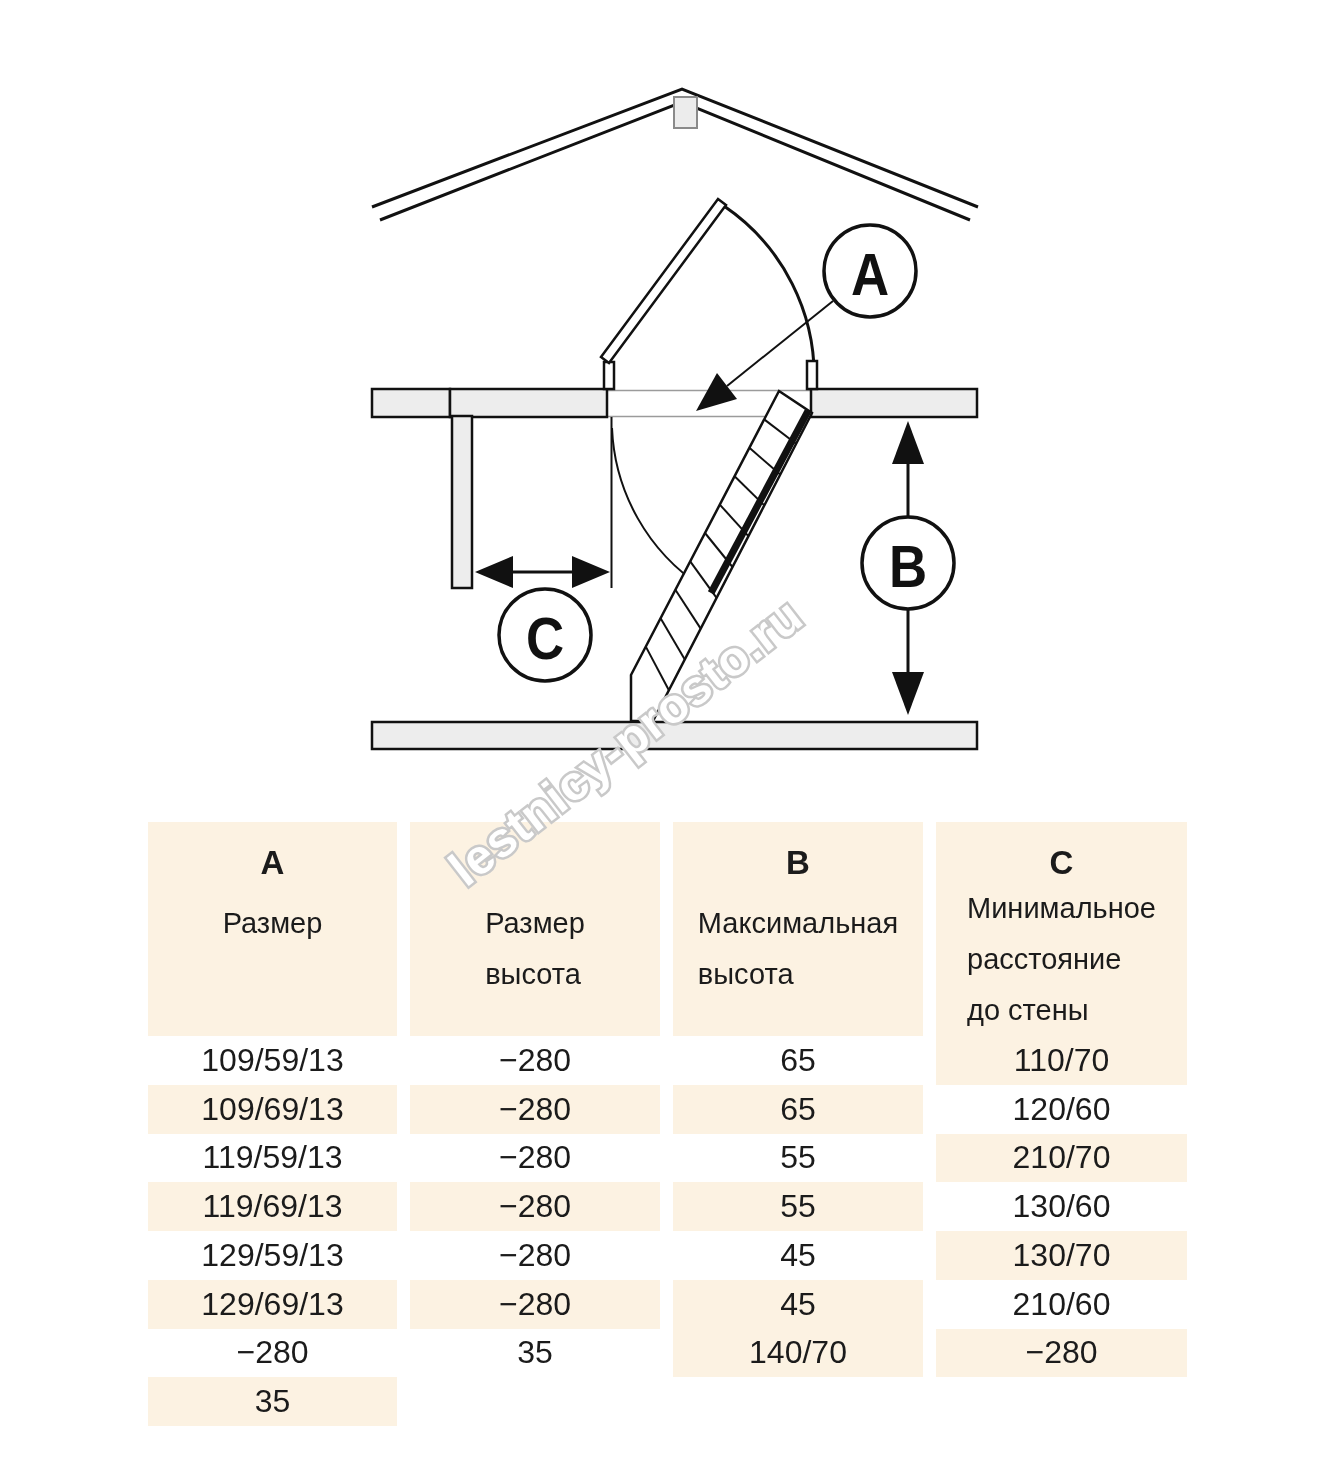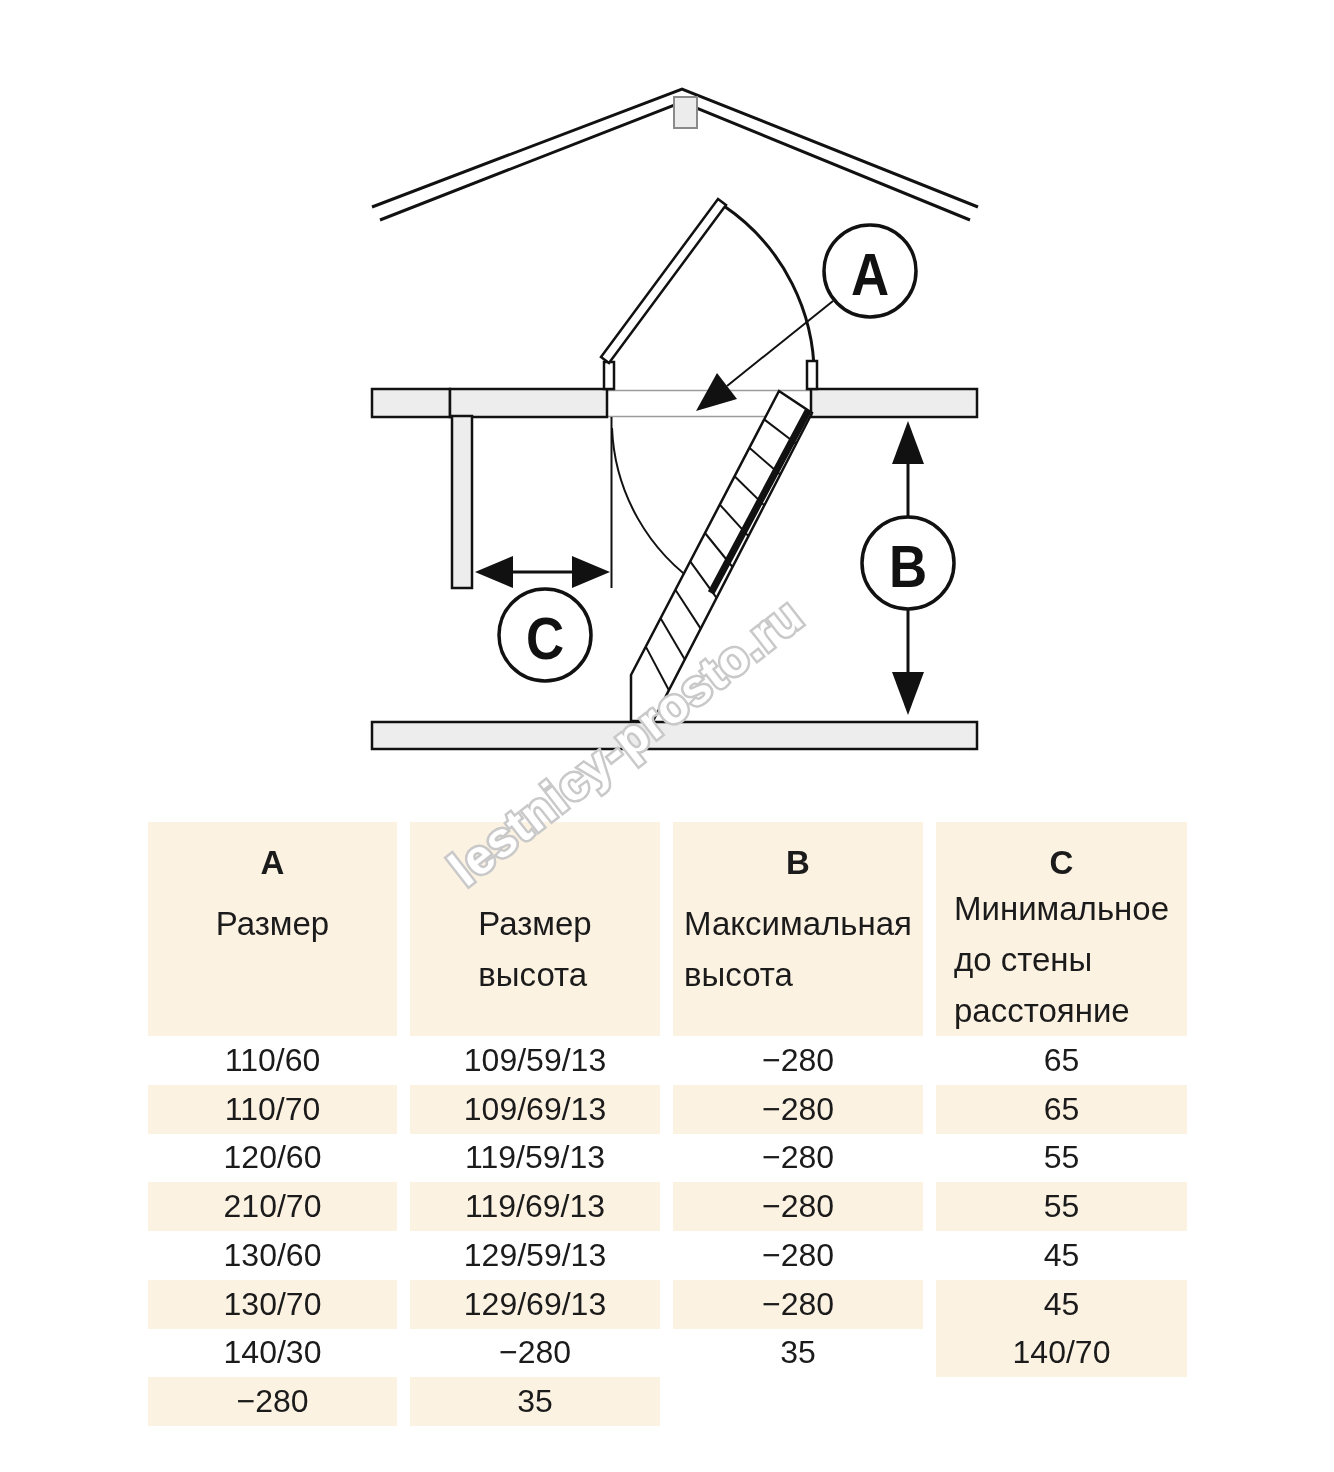--- a/index.html
+++ b/index.html
@@ -22,21 +22,21 @@
   }
   .hcell {
     background:#fcf2e2;
     display:flex; flex-direction:column; align-items:center;
     padding-top:22px; box-sizing:border-box;
   }
   .hletter {
     height:54px; font-size:33px; font-weight:bold; line-height:38px;
     text-align:center;
   }
-  .hwords { font-size:33px; line-height:51px; text-align:left; }
+  .hwords { font-size:29px; line-height:51px; text-align:left; }
   .dcell {
     display:flex; align-items:center; justify-content:center;
     font-size:32px;
   }
   .stripe { background:#fcf2e2; }
 </style>
 </head>
 <body>
 
 <div class="page">
@@ -130,26 +130,25 @@
       <div class="hwords">
         <div>Максимальная</div>
         <div>высота</div>
       </div>
     </div>
 
     <div class="hcell">
       <div class="hletter">C</div>
       <div class="hwords">
         <div>Минимальное</div>
+        <div>расстояние</div>
         <div>до стены</div>
-        <div>расстояние</div>
       </div>
     </div>
 
-    <div class="dcell">110/60</div>
     <div class="dcell">109/59/13</div>
     <div class="dcell">−280</div>
     <div class="dcell">65</div>
 
     <div class="dcell stripe">110/70</div>
     <div class="dcell stripe">109/69/13</div>
     <div class="dcell stripe">−280</div>
     <div class="dcell stripe">65</div>
 
     <div class="dcell">120/60</div>
@@ -165,21 +164,21 @@
     <div class="dcell">130/60</div>
     <div class="dcell">129/59/13</div>
     <div class="dcell">−280</div>
     <div class="dcell">45</div>
 
     <div class="dcell stripe">130/70</div>
     <div class="dcell stripe">129/69/13</div>
     <div class="dcell stripe">−280</div>
     <div class="dcell stripe">45</div>
 
-    <div class="dcell">140/30</div>
+    <div class="dcell">210/60</div>
     <div class="dcell">−280</div>
     <div class="dcell">35</div>
 
     <div class="dcell stripe">140/70</div>
     <div class="dcell stripe">−280</div>
     <div class="dcell stripe">35</div>
   </div>
 
   <svg class="watermark-svg" width="1334" height="1472" viewBox="0 0 1334 1472">
     <text transform="translate(466 888) rotate(-38)" font-size="49" font-weight="bold" letter-spacing="1" fill="#ffffff" stroke="#c9c9c9" stroke-width="5" paint-order="stroke" font-family="Liberation Sans, sans-serif">lestnicy-prosto.ru</text>

